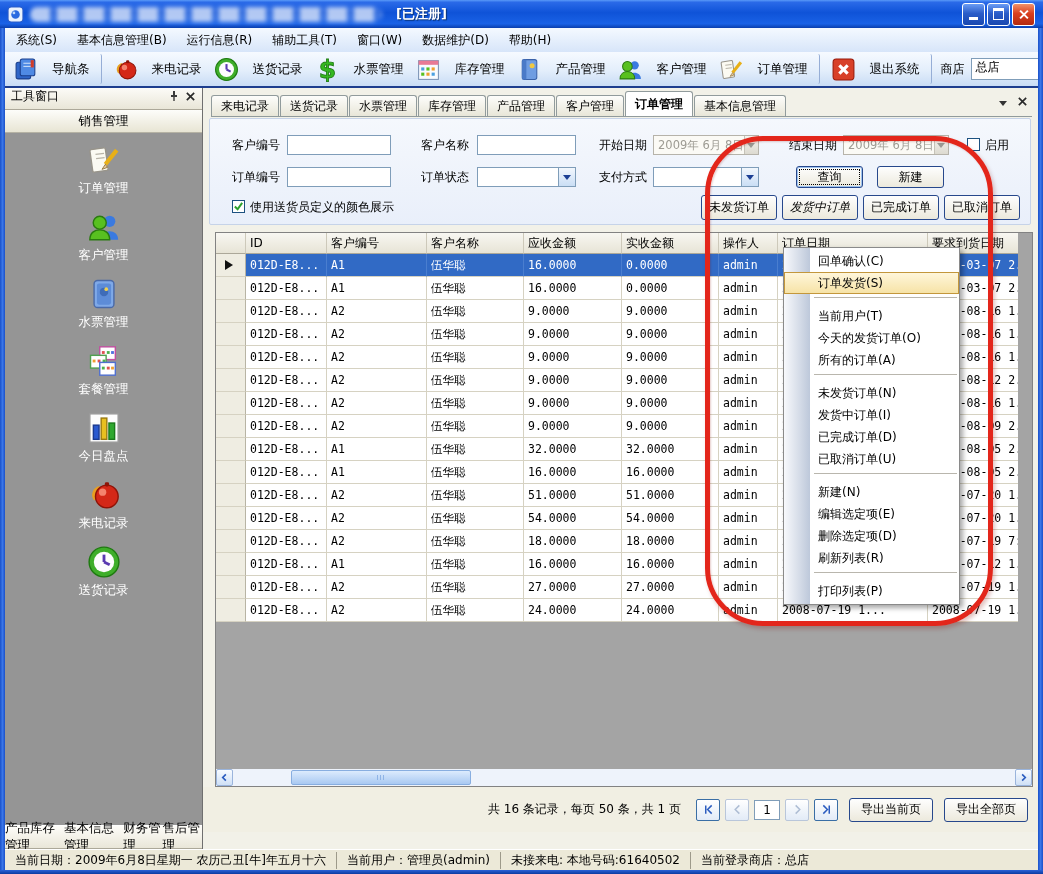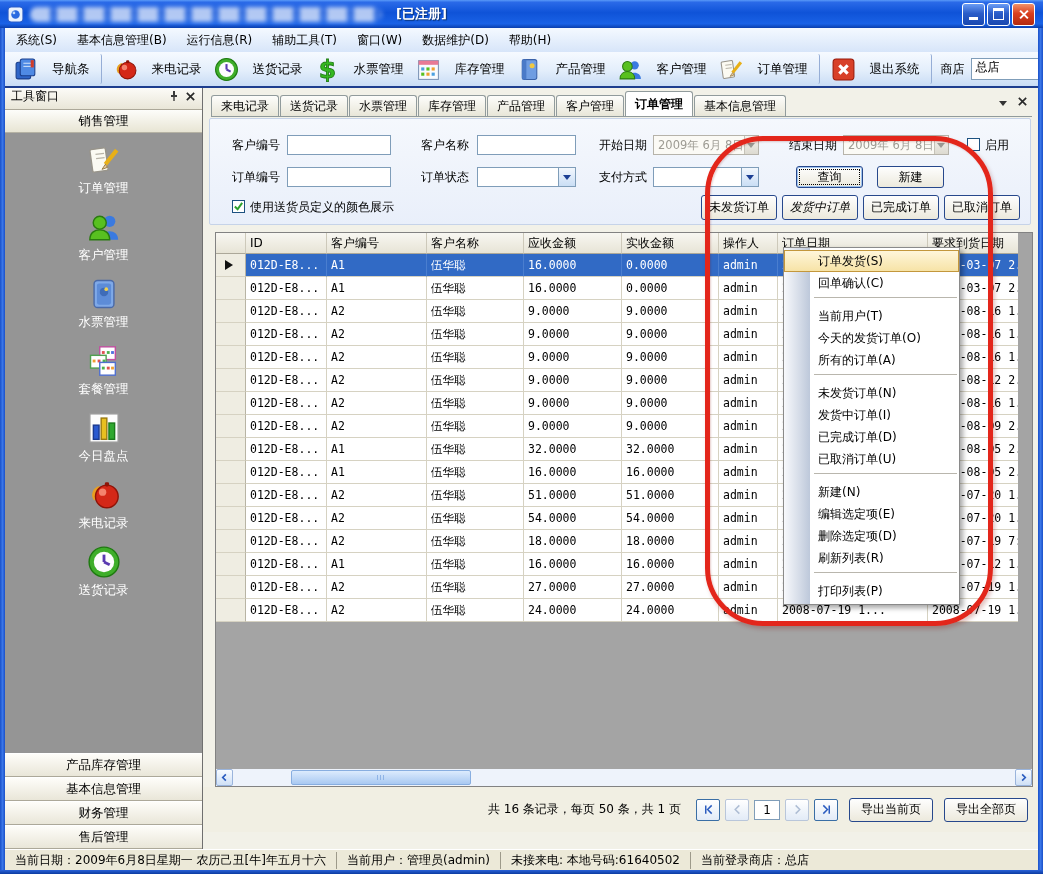--- a/index.html
+++ b/index.html
@@ -60,21 +60,21 @@
     display:flex;align-items:flex-start;padding:0 4px 0 6px;}
   .side-head .t{flex:1;}
   .side-head .hic{width:16px;height:16px;display:flex;align-items:center;justify-content:center;}
   .side-section{height:22px;background:linear-gradient(180deg,#fdfdfa,#e8e5d4);border-bottom:1px solid #b5b2a4;
     display:flex;align-items:center;justify-content:center;font-size:12.5px;}
   .side-body{flex:1;display:flex;flex-direction:column;align-items:center;padding-top:10px;gap:13px;overflow:hidden;}
   .side-item{display:flex;flex-direction:column;align-items:center;gap:3px;cursor:pointer;}
   .side-item .tb-icon{width:34px;height:34px;}
   .side-item .tb-icon svg{width:34px;height:34px;}
   .side-item .lbl{color:#fff;font-size:12.5px;}
-  .side-tabs{display:flex;flex-direction:column;}
+  .side-tabs{display:flex;flex-direction:row;}
   .side-tab{height:22px;background:linear-gradient(180deg,#fefdf9,#e9e6d8);border-top:1px solid #fff;
     border-bottom:1px solid #aca899;display:flex;align-items:center;justify-content:center;font-size:12.5px;cursor:pointer;}
   
   .content{position:absolute;left:203px;top:88px;width:835px;height:761px;background:#f2f1e8;z-index:2;}
   .tabbar{position:absolute;left:8px;right:6px;top:3px;height:25px;display:flex;align-items:flex-end;
     border-bottom:1px solid #919b9c;}
   .tab{height:20px;margin:0 1px 0 0;padding:0 9px;border:1px solid #919b9c;border-bottom:none;
     border-radius:3px 3px 0 0;background:linear-gradient(180deg,#fdfdfb,#e8e6d8);
     display:flex;align-items:center;font-size:12px;cursor:pointer;}
   .tab.active{height:24px;background:#fff;font-weight:bold;position:relative;z-index:2;}
@@ -780,22 +780,22 @@
           <path d="M9 1.5v9M2.5 1.5L7 6l-4.5 4.5" stroke="#2a5bbf" stroke-width="1.6" fill="none"></path>
         </svg>
       </div>
     <div class="xp-btn pg-export">导出当前页</div>
     <div class="xp-btn pg-export">导出全部页</div>
   </div>
 </div>
 
 <div class="context-menu">
 
-<div class="menu-item i0 highlighted"><span>订单发货(S)</span></div>
-    <div class="menu-item i1"><span>回单确认(C)</span></div>
+<div class="menu-item i1"><span>回单确认(C)</span></div>
+    <div class="menu-item i0 highlighted"><span>订单发货(S)</span></div>
     <div class="menu-item i2 separator"><span></span></div>
     <div class="menu-item i3"><span>当前用户(T)</span></div>
     <div class="menu-item i4"><span>今天的发货订单(O)</span></div>
     <div class="menu-item i5"><span>所有的订单(A)</span></div>
     <div class="menu-item i6 separator"><span></span></div>
     <div class="menu-item i7"><span>未发货订单(N)</span></div>
     <div class="menu-item i8"><span>发货中订单(I)</span></div>
     <div class="menu-item i9"><span>已完成订单(D)</span></div>
     <div class="menu-item i10"><span>已取消订单(U)</span></div>
     <div class="menu-item i11 separator"><span></span></div>

